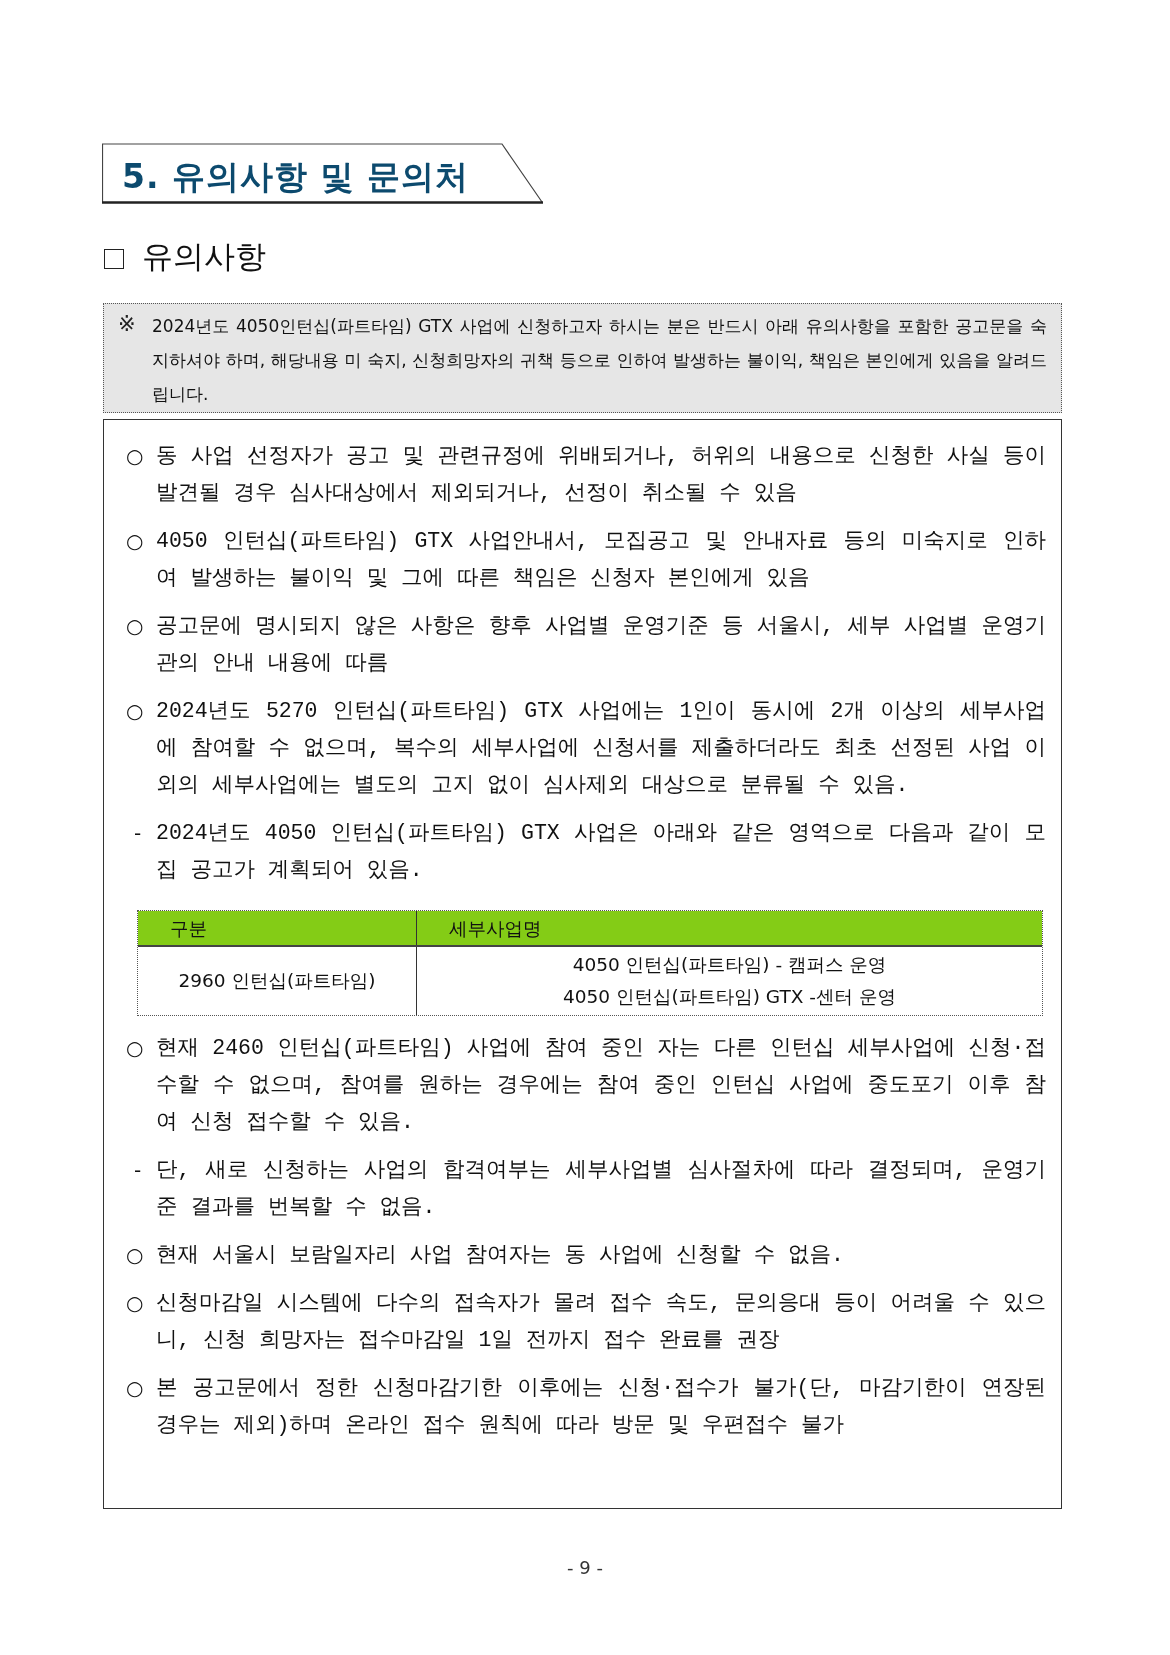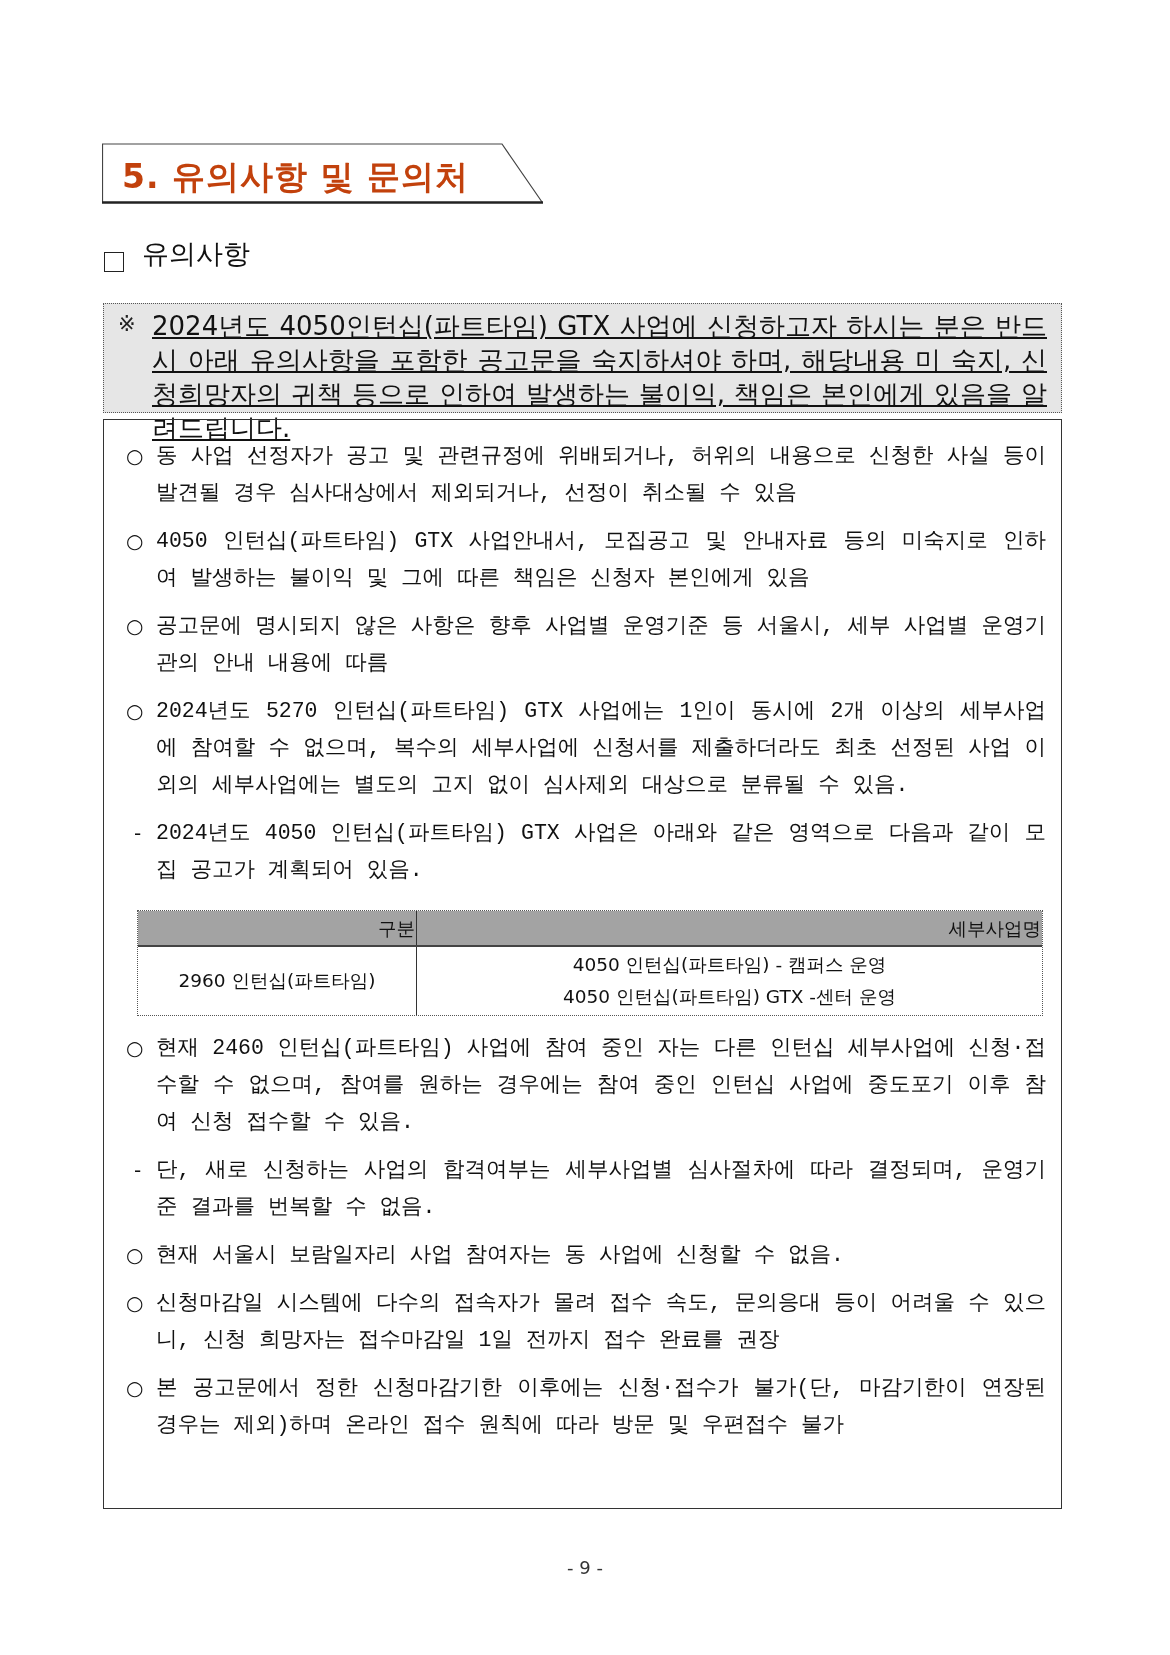--- a/index.html
+++ b/index.html
@@ -7,42 +7,42 @@
     width: 1170px; height: 1655px; position: relative; overflow: hidden;
     font-family: "DejaVu Sans", "Liberation Sans", sans-serif;
     color: #111;
   }
   .section-header {
     position: absolute; left: 102px; top: 143px; width: 468px; height: 66px;
   }
   .section-header svg { position: absolute; left: 0; top: 0; }
   .section-title {
     position: absolute; left: 20px; top: 12px;
-    font-size: 33px; font-weight: bold; letter-spacing: 1px; color: #c2410c;
+    font-size: 33px; font-weight: bold; letter-spacing: 1px; color: #0c4a6e;
     white-space: nowrap;
   }
   .subheading {
     position: absolute; left: 104px; top: 236px;
-    font-size: 27px; color: #111; white-space: nowrap;
-    display: flex; align-items: flex-end;
+    font-size: 31px; color: #111; white-space: nowrap;
+    display: flex; align-items: center;
   }
   .subheading .box-icon {
     display: inline-block; width: 18px; height: 18px; border: 1.5px solid #222;
     margin-right: 18px; margin-top: 4px;
   }
   .notice {
     position: absolute; left: 103px; top: 303px; width: 959px; height: 110px;
     background: #e6e6e6; border: 1px dotted #555; box-sizing: border-box;
   }
   .notice .mark {
     position: absolute; left: 14px; top: 8px; font-size: 21px; color: #222;
   }
   .notice .text {
     position: absolute; left: 48px; top: 5px; width: 895px;
-    font-size: 26px; line-height: 34px; text-align: justify; text-align-last: left; text-decoration: underline;
+    font-size: 17px; line-height: 34px; text-align: justify; text-align-last: left;
   }
   .main-box {
     position: absolute; left: 103px; top: 419px; width: 959px; height: 1090px;
     border: 1.5px solid #333; box-sizing: border-box;
   }
   .item {
     position: absolute; left: 22px; width: 920px;
     font-size: 21.5px; line-height: 37px;
   }
   .item .bullet {
@@ -54,22 +54,22 @@
   .item.dash .bullet { left: 8px; }
   .table-wrap {
     position: absolute; left: 33px; top: 490px; width: 906px; height: 106px;
     border: 1px dotted #555; box-sizing: border-box;
   }
   table.projects {
     width: 100%; height: 100%; border-collapse: collapse; table-layout: fixed;
     font-size: 18.5px;
   }
   table.projects th {
-    background: #a3a3a3; font-weight: normal; height: 32px;
-    border-bottom: 2px solid #444; text-align: right; padding-left: 32px;
+    background: #84cc16; font-weight: normal; height: 32px;
+    border-bottom: 2px solid #444; text-align: left; padding-left: 32px;
   }
   table.projects td { text-align: center; line-height: 32px; }
   table.projects .c1 { width: 245px; border-right: 1.5px solid #333; }
   .page-number {
     position: absolute; left: 0; width: 1170px; top: 1557px; text-align: center;
     font-size: 18px; color: #333;
   }
 </style>
 </head>
 <body>

